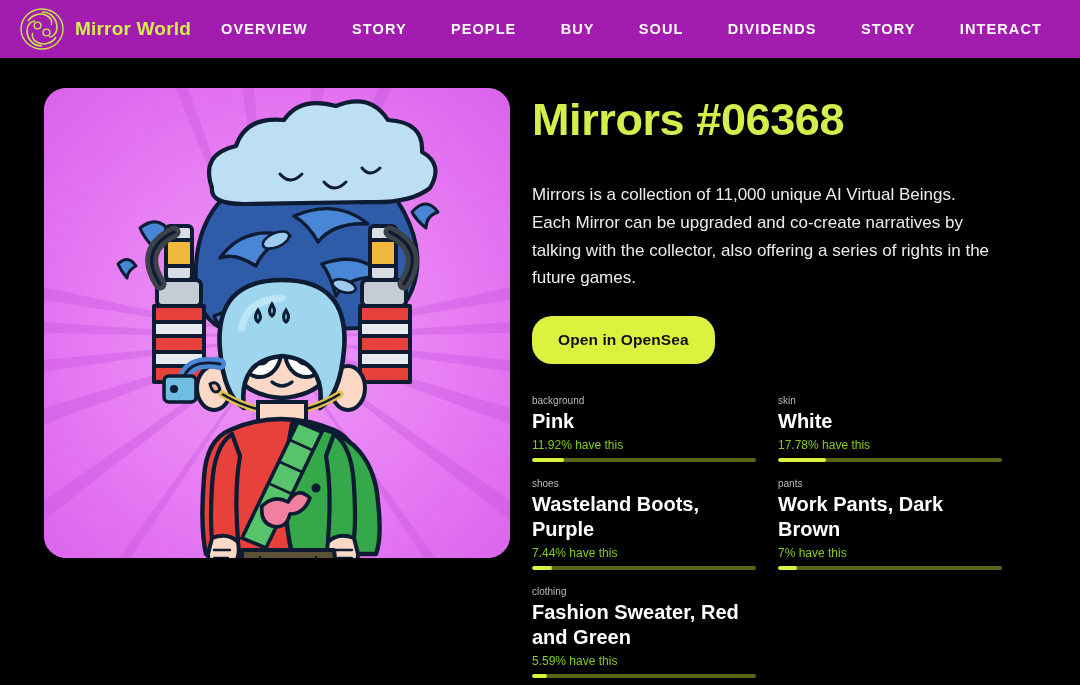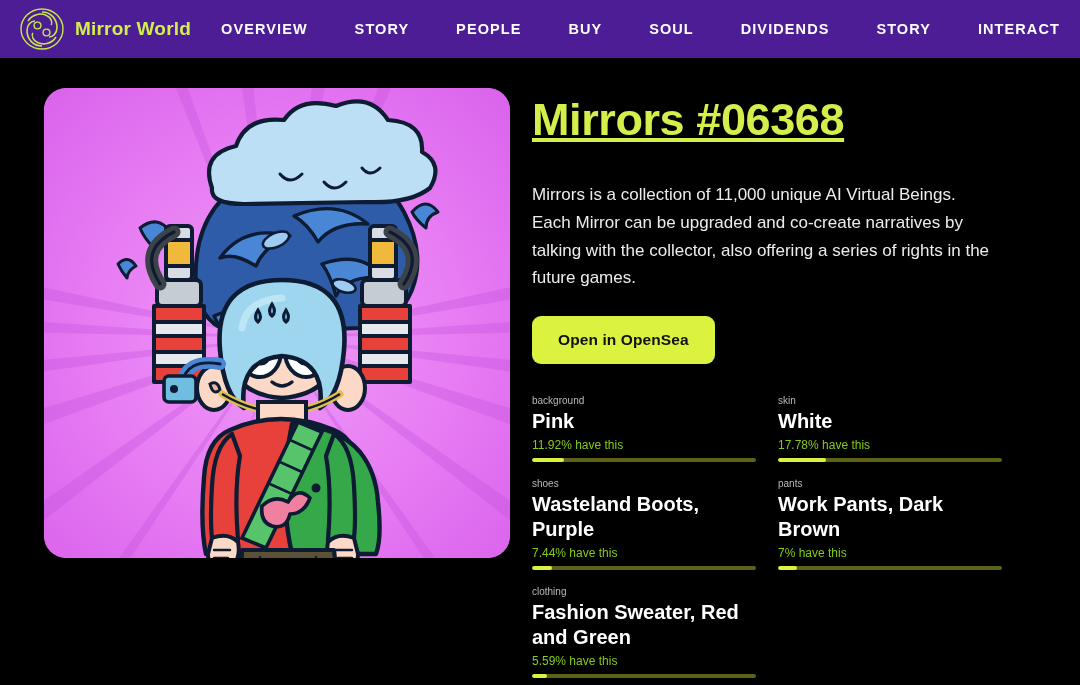--- a/index.html
+++ b/index.html
@@ -11,38 +11,38 @@
     overflow: hidden;
   }
   body { position: relative; }
 
   
   #navbar {
     height: 58px;
     display: flex;
     align-items: center;
     padding-left: 18px;
-    background: #4c1d95;
+    background: #a21caf;
   }
   #brand { display: flex; align-items: center; gap: 9px; flex: 0 0 auto; }
   #logo-mark { width: 48px; height: 48px; display:block; }
   #brand-name {
     color: #d4ef4c;
     font-size: 19px;
     font-weight: 700;
     letter-spacing: .2px;
     white-space: nowrap;
   }
   #nav-links {
     display: flex;
     align-items: center;
     margin-left: 30px;
     flex: 1 1 auto;
     justify-content: space-between;
-    padding-right: 20px;
+    padding-right: 38px;
   }
   .nav-link {
     color: #fff;
     font-size: 14.5px;
     font-weight: 700;
     letter-spacing: 1.1px;
     white-space: nowrap;
     cursor: pointer;
   }
 
@@ -69,36 +69,35 @@
   #details {
     width: 500px;
     padding-top: 8px;
   }
   #nft-title {
     color: #d4ef4c;
     font-size: 45px;
     font-weight: 700;
     letter-spacing: -.4px;
     line-height: 1.05;
-    text-decoration: underline;
   }
   #nft-description {
     color: #ececec;
     font-size: 17px;
     line-height: 1.63;
     margin-top: 38px;
     width: 462px;
   }
   #opensea-button {
     display: inline-block;
     margin-top: 24px;
     background: #dbf23f;
     color: #111;
     border: none;
-    border-radius: 9px;
+    border-radius: 20px;
     padding: 15px 26px;
     font-size: 15.5px;
     font-weight: 700;
     font-family: "Liberation Sans", sans-serif;
     cursor: pointer;
     letter-spacing: .1px;
   }
 
   
   #attributes {

